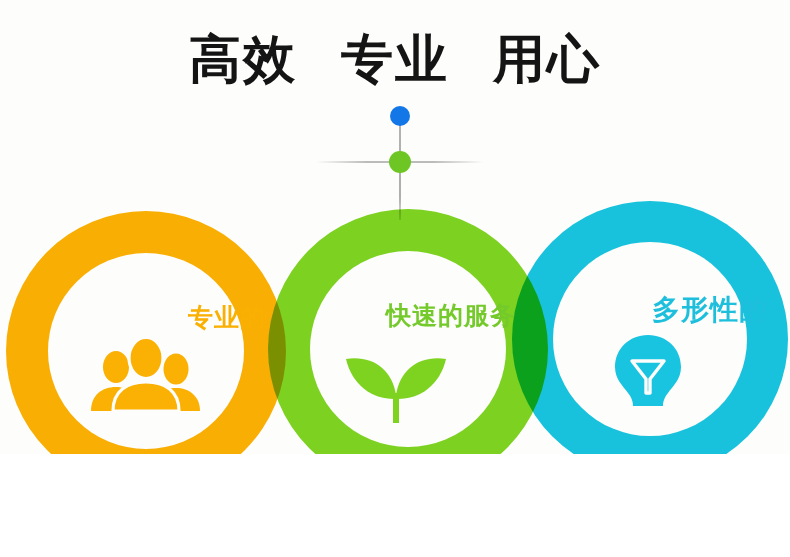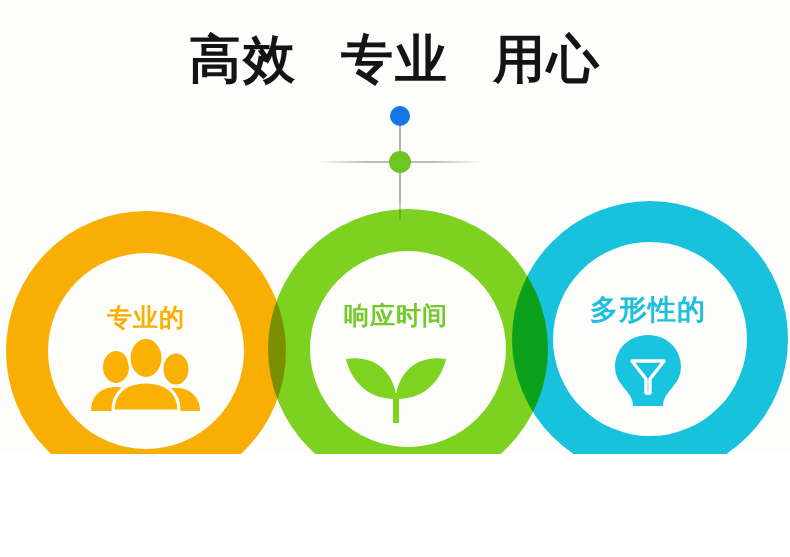--- a/index.html
+++ b/index.html
@@ -149,20 +149,21 @@
     width: 240px;
     text-align: center;
     user-select: none;
   }
   .card-line {
     font-size: 25px;
     line-height: 35px;
     font-weight: bold;
     white-space: nowrap;
     letter-spacing: 1px;
+    text-align: right;
   }
   #card-orange {
     left: 26px;
     top: 300px;
   }
   #card-orange .card-line { color: #f9b000; }
   #card-green {
     left: 276px;
     top: 298px;
   }
@@ -214,21 +215,21 @@
 
       <ellipse cx="89" cy="30" rx="12.5" ry="15.5" fill="#fbb004"></ellipse>
       <path d="M65 72 C65 57 76 49 89 49 C102 49 113 57 113 72 Z" fill="#fbb004"></path>
 
       <ellipse cx="59" cy="19" rx="17" ry="20.5" fill="#fbb004" stroke="#fdfdfb" stroke-width="3.2"></ellipse>
       <path d="M26 72 C26 52 40 43 59 43 C78 43 92 52 92 72 Z" fill="#fbb004" stroke="#fdfdfb" stroke-width="3.2"></path>
     </svg>
   </div>
 
   <div class="card" id="card-green">
-    <div class="card-line">响应时间</div>
+    <div class="card-line">快速的服务</div>
     <svg class="icon-wrap" width="128" height="86" viewBox="0 0 128 86" aria-hidden="true">
 
       <path d="M62 62 C40 62 20 48 14 22 C40 18 60 32 64 58 Z" fill="#7ed321"></path>
 
       <path d="M66 62 C88 62 108 48 114 22 C88 18 68 32 64 58 Z" fill="#7ed321"></path>
 
       <rect x="61" y="56" width="6" height="30" fill="#7ed321"></rect>
     </svg>
   </div>
 

